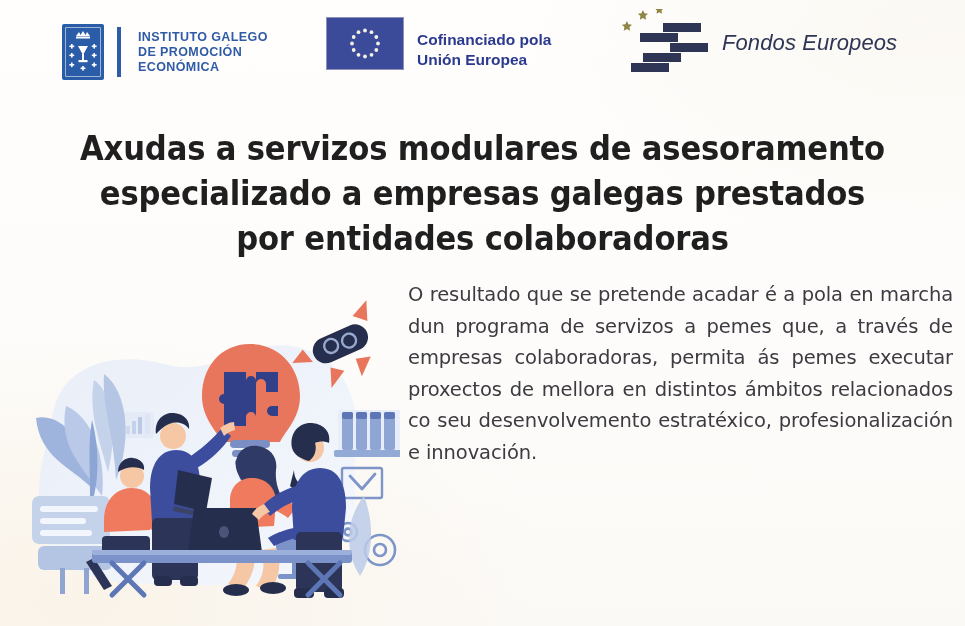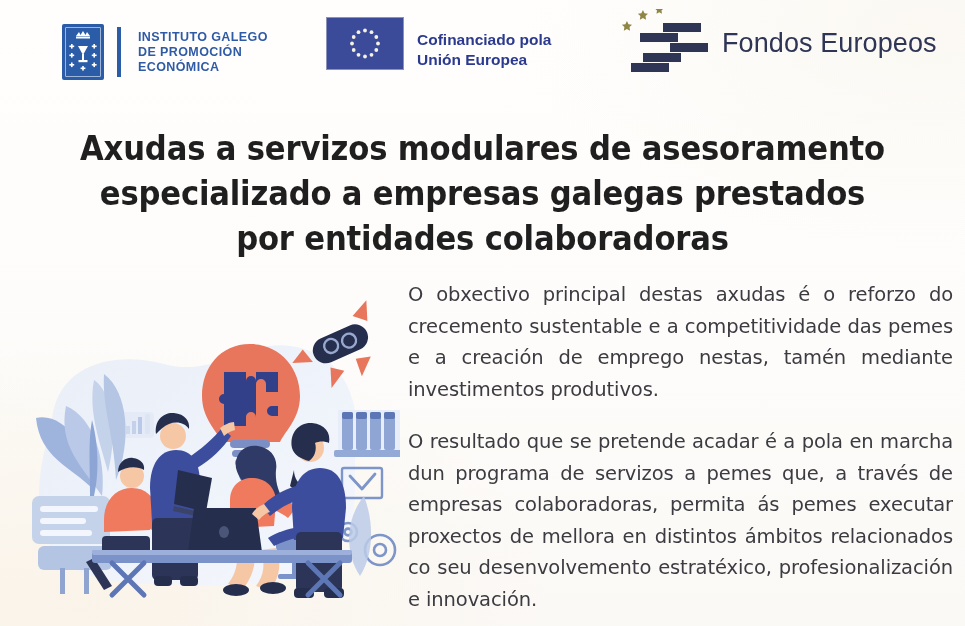--- a/index.html
+++ b/index.html
@@ -73,22 +73,23 @@
     font-size: 15.5px; line-height: 20px;
     font-weight: 700; color: #2b3a8f;
     white-space: pre-line;
   }
   .logo-fondos {
     position: absolute; left: 617px; top: 9px;
     display: flex; align-items: center; gap: 13px;
   }
   .fondos-mark { width: 92px; height: 68px; display:block; }
   .fondos-text {
-    font-size: 27px; color: #2e3555; font-weight: 400;
+    font-size: 22px; color: #2e3555; font-weight: 400;
     letter-spacing: .1px;
+    font-style: italic;
   }
 
   
   .title {
     position: absolute;
     top: 104px; left: 40px;
     width: 885px;
     text-align: center;
     font-family: "DejaVu Sans", sans-serif;
     font-weight: 700;
@@ -376,17 +377,16 @@
         <rect x="84" y="250" width="260" height="13" rx="3" fill="#7b93c9"></rect>
         <rect x="84" y="250" width="260" height="5" rx="2" fill="#9db0db"></rect>
 
         <path d="M104 263 l32 32 M136 263 l-32 32" stroke="#5d76b5" stroke-width="5" fill="none" stroke-linecap="round"></path>
         <path d="M300 263 l32 32 M332 263 l-32 32" stroke="#5d76b5" stroke-width="5" fill="none" stroke-linecap="round"></path>
       </g>
     </svg>
   </div>
 
   <div class="body-col">
-    <p class="para">O obxectivo principal destas axudas é o reforzo do crecemento sustentable e a competitividade das pemes e a creación de emprego nestas, tamén mediante investimentos produtivos.</p>
     <p class="para">O resultado que se pretende acadar é a pola en marcha dun programa de servizos a pemes que, a través de empresas colaboradoras, permita ás pemes executar proxectos de mellora en distintos ámbitos relacionados co seu desenvolvemento estratéxico, profesionalización e innovación.</p>
   </div>
 
 </div>
 
 </body></html>

